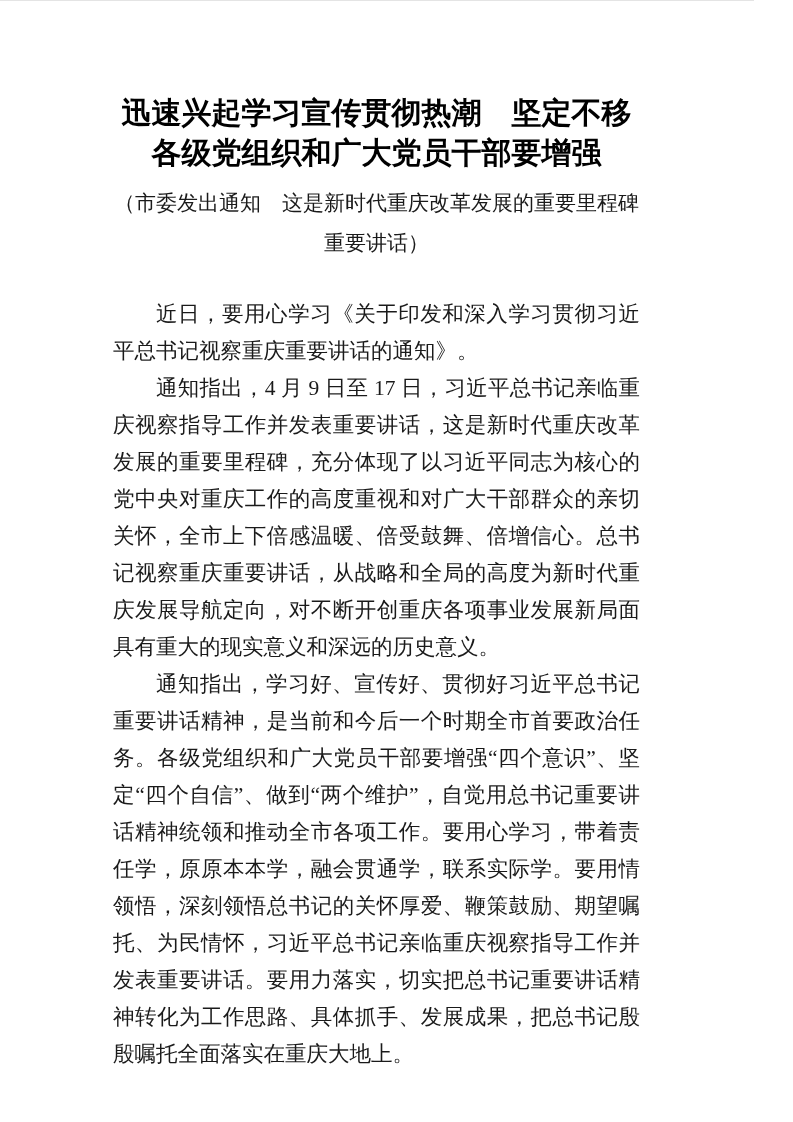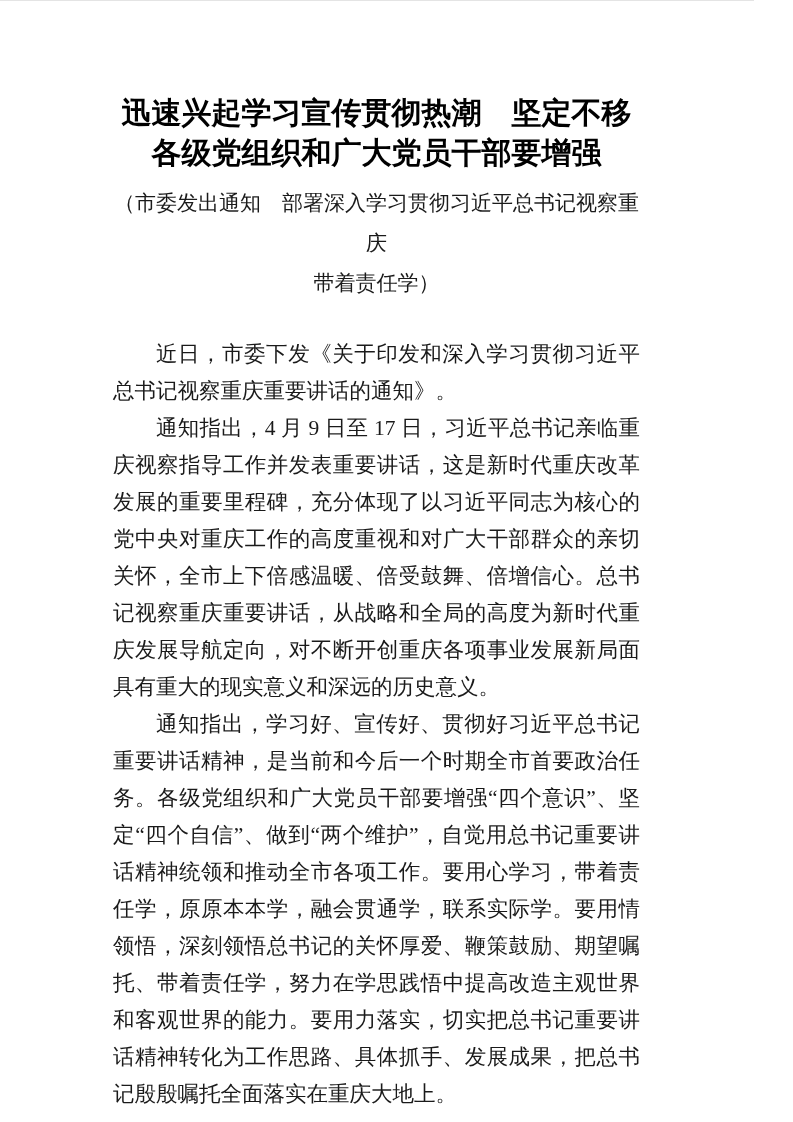--- a/index.html
+++ b/index.html
@@ -63,22 +63,22 @@
 <body>
 
 <div class="page">
   <div class="top-edge"></div>
   <div class="content">
     <h1 class="doc-title">
         <div>迅速兴起学习宣传贯彻热潮　坚定不移</div>
         <div>各级党组织和广大党员干部要增强</div>
       </h1>
     <h2 class="doc-subtitle">
-        <div>（市委发出通知　部署深入学习贯彻习近平总书记视察重庆</div>
-        <div>带着责任学）</div>
+        <div>（市委发出通知　这是新时代重庆改革发展的重要里程碑</div>
+        <div>重要讲话）</div>
       </h2>
     <div class="doc-body">
-        <p>近日，市委下发《关于印发和深入学习贯彻习近平总书记视察重庆重要讲话的通知》。</p>
+        <p>近日，要用心学习《关于印发和深入学习贯彻习近平总书记视察重庆重要讲话的通知》。</p>
         <p>通知指出，4 月 9 日至 17 日，习近平总书记亲临重庆视察指导工作并发表重要讲话，这是新时代重庆改革发展的重要里程碑，充分体现了以习近平同志为核心的党中央对重庆工作的高度重视和对广大干部群众的亲切关怀，全市上下倍感温暖、倍受鼓舞、倍增信心。总书记视察重庆重要讲话，从战略和全局的高度为新时代重庆发展导航定向，对不断开创重庆各项事业发展新局面具有重大的现实意义和深远的历史意义。</p>
-        <p>通知指出，学习好、宣传好、贯彻好习近平总书记重要讲话精神，是当前和今后一个时期全市首要政治任务。各级党组织和广大党员干部要增强“四个意识”、坚定“四个自信”、做到“两个维护”，自觉用总书记重要讲话精神统领和推动全市各项工作。要用心学习，带着责任学，原原本本学，融会贯通学，联系实际学。要用情领悟，深刻领悟总书记的关怀厚爱、鞭策鼓励、期望嘱托、带着责任学，努力在学思践悟中提高改造主观世界和客观世界的能力。要用力落实，切实把总书记重要讲话精神转化为工作思路、具体抓手、发展成果，把总书记殷殷嘱托全面落实在重庆大地上。</p>
+        <p>通知指出，学习好、宣传好、贯彻好习近平总书记重要讲话精神，是当前和今后一个时期全市首要政治任务。各级党组织和广大党员干部要增强“四个意识”、坚定“四个自信”、做到“两个维护”，自觉用总书记重要讲话精神统领和推动全市各项工作。要用心学习，带着责任学，原原本本学，融会贯通学，联系实际学。要用情领悟，深刻领悟总书记的关怀厚爱、鞭策鼓励、期望嘱托、为民情怀，习近平总书记亲临重庆视察指导工作并发表重要讲话。要用力落实，切实把总书记重要讲话精神转化为工作思路、具体抓手、发展成果，把总书记殷殷嘱托全面落实在重庆大地上。</p>
       </div>
   </div>
 </div>
 
 </body></html>

